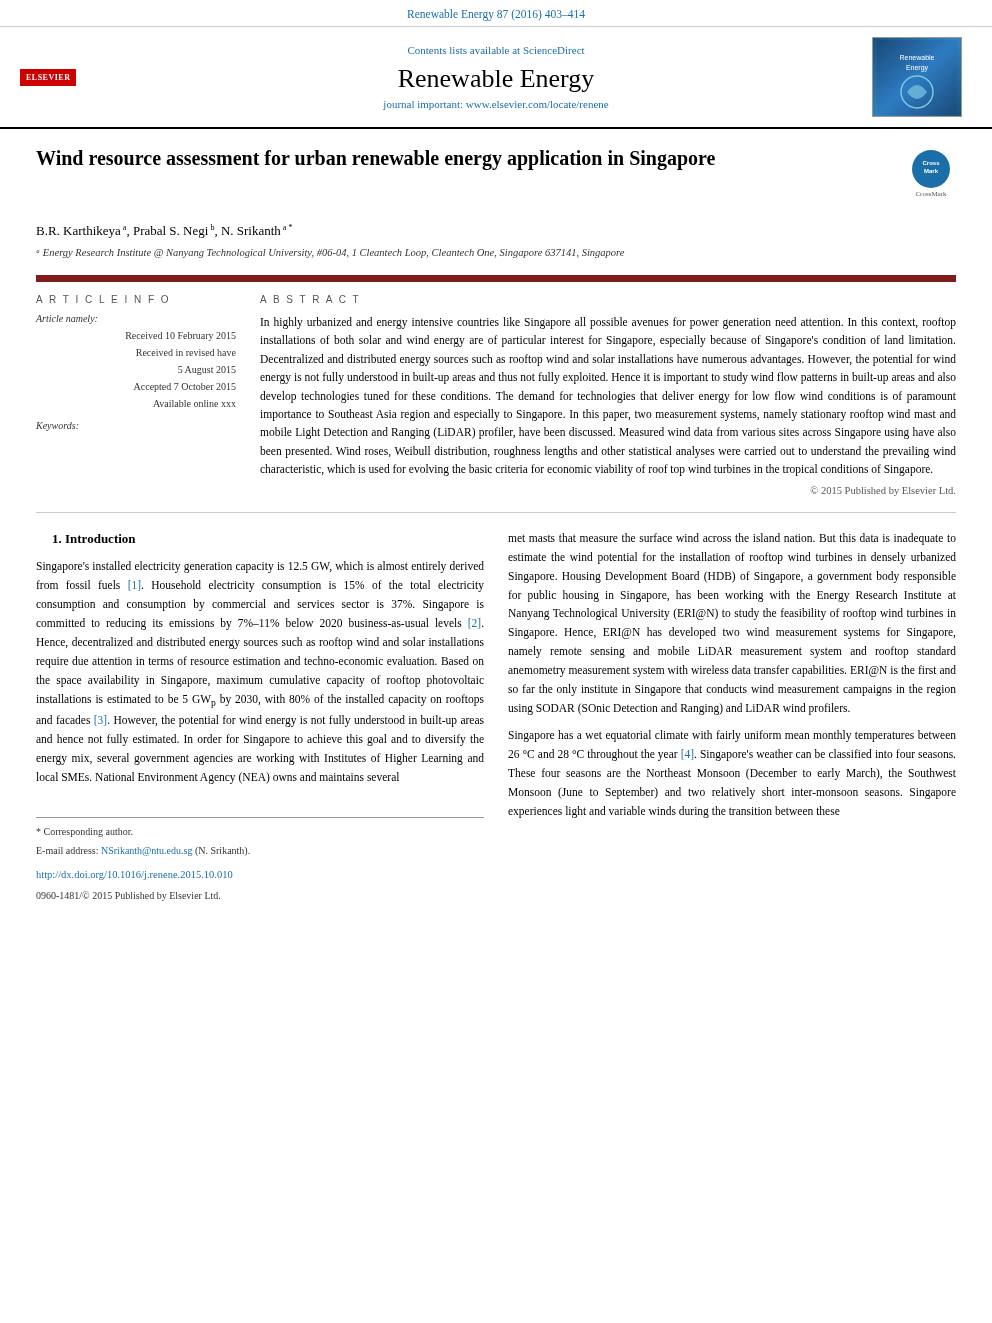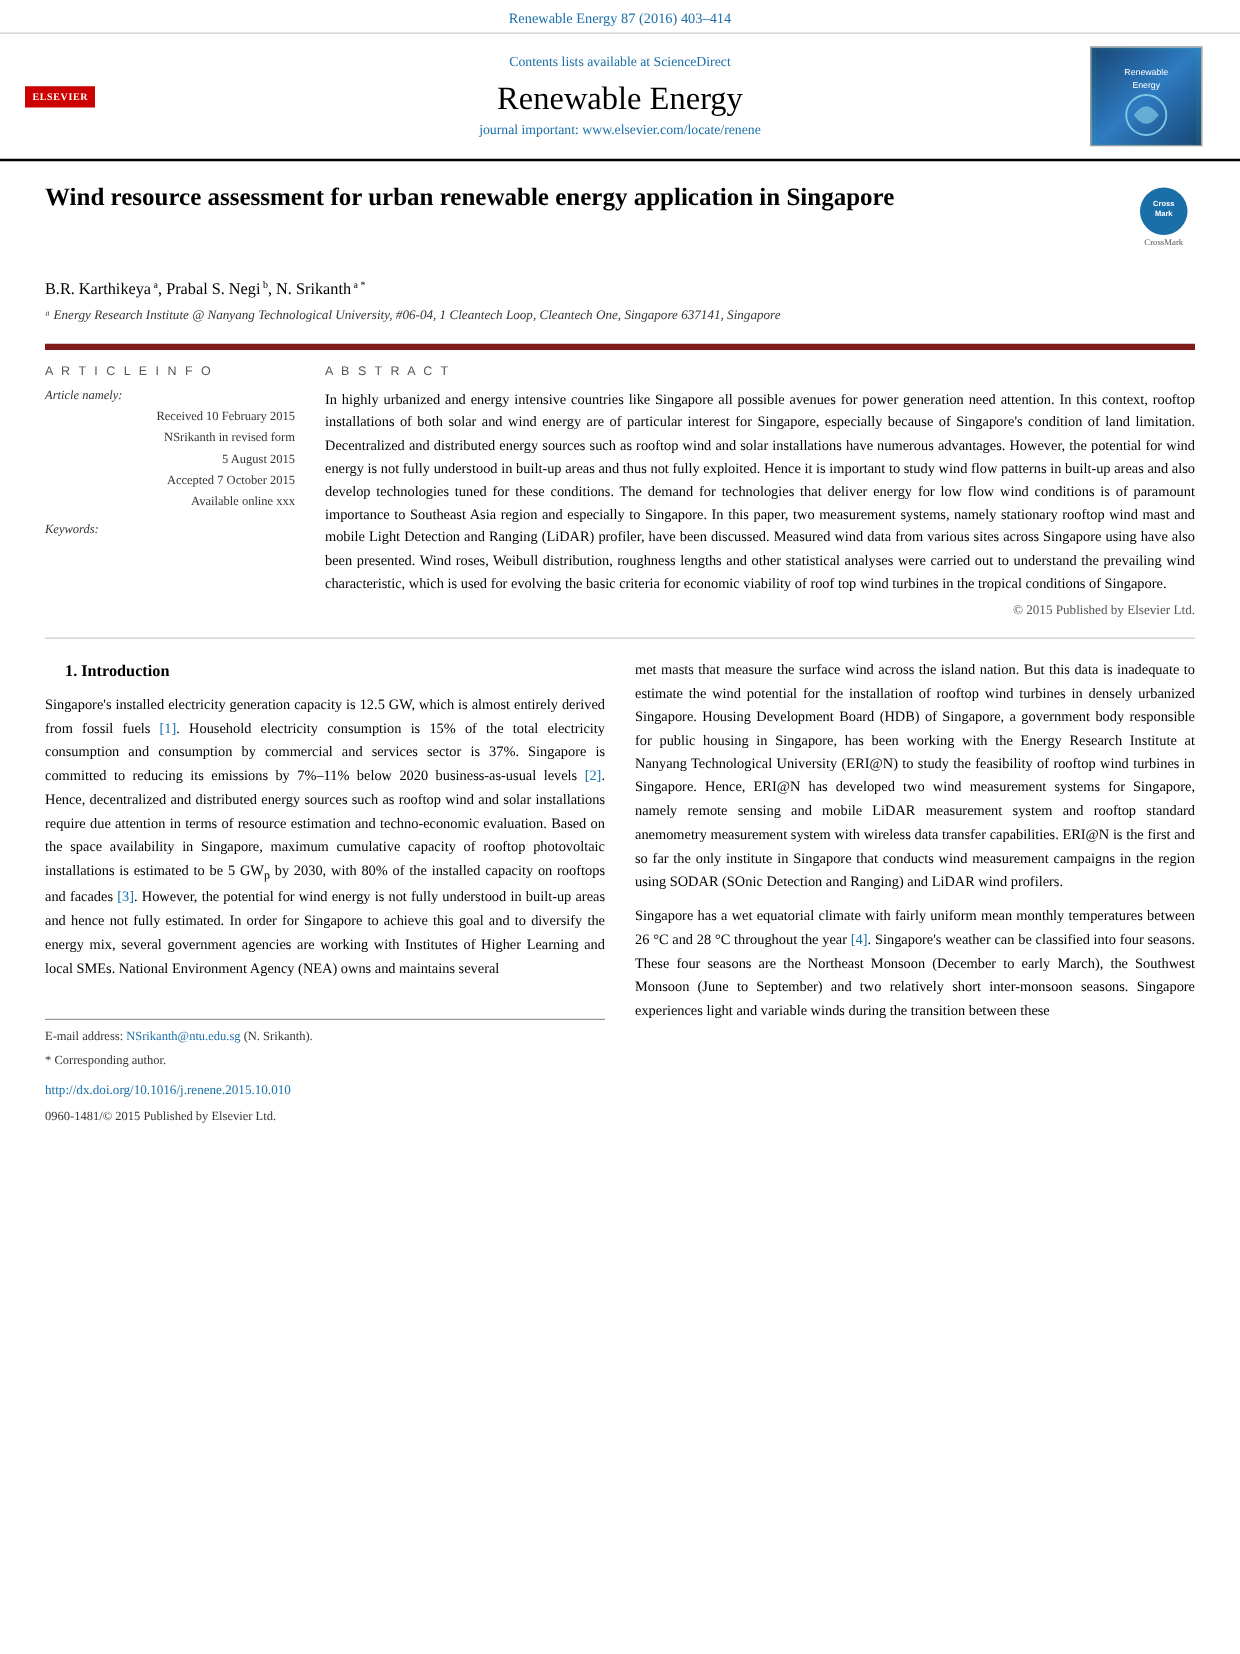--- a/index.html
+++ b/index.html
@@ -146,21 +146,21 @@
       color: #333;
       margin-bottom: 14px;
       line-height: 1.5;
     }
     .affil-line {
       margin-bottom: 2px;
     }
     .two-col {
       display: flex;
       gap: 24px;
-      border-top: 5px solid #7f1d1d;
+      border-top: 7px solid #7f1d1d;
       padding-top: 12px;
       margin-bottom: 14px;
     }
     .article-info {
       flex: 0 0 200px;
     }
     .abstract-col {
       flex: 1;
     }
     .section-label {
@@ -335,21 +335,21 @@
   </div>
 
   <div class="two-col">
 
     <div class="article-info">
       <div class="section-label">A R T I C L E   I N F O</div>
       <div class="info-group">
         <div class="info-label">Article namely:</div>
         <div class="info-dates">
           <div>Received 10 February 2015</div>
-          <div>NSrikanth in revised form</div>
+          <div>Received in revised have</div>
           <div>5 August 2015</div>
           <div>Accepted 7 October 2015</div>
           <div>Available online xxx</div>
         </div>
       </div>
       <div class="keywords-section">
         <div class="kw-label">Keywords:</div>
       </div>
     </div>
 
@@ -364,26 +364,26 @@
 
   <div class="body-two-col">
 
     <div class="body-left">
       <div class="section-heading">1. Introduction</div>
       <p class="body-para">
         Singapore's installed electricity generation capacity is 12.5 GW, which is almost entirely derived from fossil fuels <span class="ref-num">[1]</span>. Household electricity consumption is 15% of the total electricity consumption and consumption by commercial and services sector is 37%. Singapore is committed to reducing its emissions by 7%–11% below 2020 business-as-usual levels <span class="ref-num">[2]</span>. Hence, decentralized and distributed energy sources such as rooftop wind and solar installations require due attention in terms of resource estimation and techno-economic evaluation. Based on the space availability in Singapore, maximum cumulative capacity of rooftop photovoltaic installations is estimated to be 5 GW<sub>p</sub> by 2030, with 80% of the installed capacity on rooftops and facades <span class="ref-num">[3]</span>. However, the potential for wind energy is not fully understood in built-up areas and hence not fully estimated. In order for Singapore to achieve this goal and to diversify the energy mix, several government agencies are working with Institutes of Higher Learning and local SMEs. National Environment Agency (NEA) owns and maintains several
       </p>
 
       <div class="footnote-area">
+        <div class="footnote-line">* Corresponding author.</div>
         <div class="footnote-line">
           <span>E-mail address:</span>
           <span style="color:#1a6fa8;">NSrikanth@ntu.edu.sg</span>
           <span>(N. Srikanth).</span>
         </div>
-        <div class="footnote-line">* Corresponding author.</div>
         <div class="doi-line">http://dx.doi.org/10.1016/j.renene.2015.10.010</div>
         <div class="issn-line">0960-1481/© 2015 Published by Elsevier Ltd.</div>
       </div>
     </div>
 
     <div class="body-right">
       <p class="body-para">
         met masts that measure the surface wind across the island nation. But this data is inadequate to estimate the wind potential for the installation of rooftop wind turbines in densely urbanized Singapore. Housing Development Board (HDB) of Singapore, a government body responsible for public housing in Singapore, has been working with the Energy Research Institute at Nanyang Technological University (ERI@N) to study the feasibility of rooftop wind turbines in Singapore. Hence, ERI@N has developed two wind measurement systems for Singapore, namely remote sensing and mobile LiDAR measurement system and rooftop standard anemometry measurement system with wireless data transfer capabilities. ERI@N is the first and so far the only institute in Singapore that conducts wind measurement campaigns in the region using SODAR (SOnic Detection and Ranging) and LiDAR wind profilers.
       </p>
       <p class="body-para">

